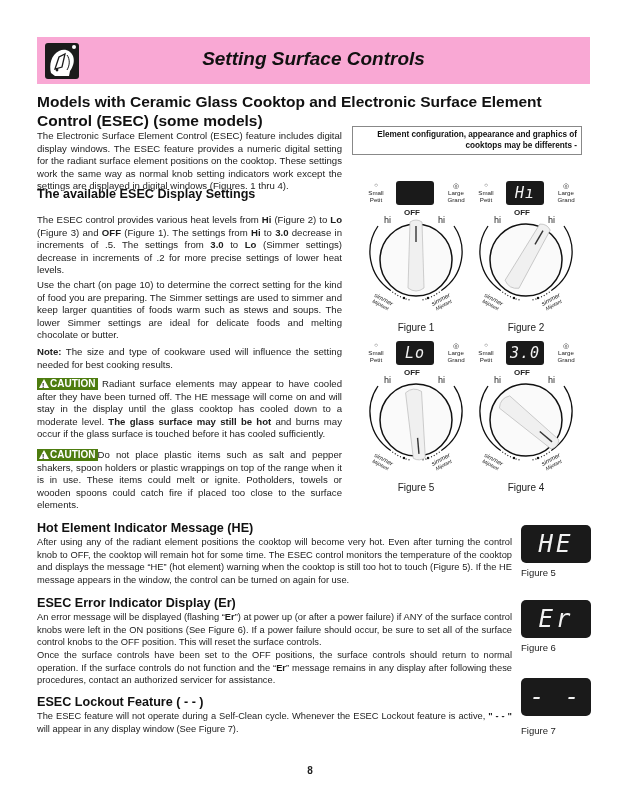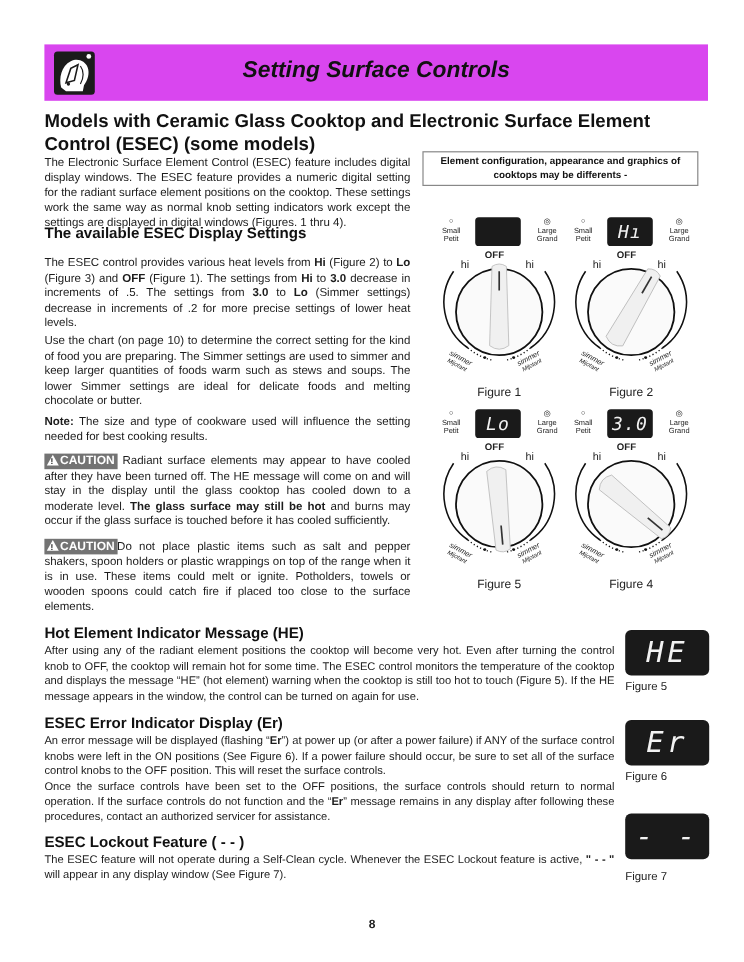--- a/index.html
+++ b/index.html
@@ -1,33 +1,33 @@
 <!DOCTYPE html>
 <html><head>
 <meta charset="utf-8">
 <style>
   * { box-sizing: border-box; margin: 0; padding: 0; }
   html, body { width: 620px; height: 802px; background: #ffffff; overflow: hidden; }
   body { position: relative; font-family: "Liberation Sans", sans-serif; color: #1a1a1a; }
 
-  .header-bar { position: absolute; left: 37px; top: 37px; width: 553px; height: 47px; background: #d946ef; }
+  .header-bar { position: absolute; left: 37px; top: 37px; width: 553px; height: 47px; background: #f9a8d4; }
   .header-icon { position: absolute; left: 8px; top: 6px; width: 34px; height: 36px; background: #1b1b1b; border-radius: 3px; }
   .header-title { position: absolute; left: 0; right: 0; top: 11px; text-align: center; font-size: 19px; font-weight: bold; font-style: italic; color: #111; }
 
   .section-title { position: absolute; left: 37px; top: 92px; width: 560px; font-size: 15.5px; font-weight: bold; line-height: 19px; color: #111; }
 
   .body-text { position: absolute; font-size: 9.6px; line-height: 12.6px; color: #1c1c1c; text-align: justify; }
   .body-text b { font-weight: bold; }
   .sub-title { position: absolute; font-size: 12.6px; font-weight: bold; color: #111; }
 
-  .caution { display: inline-block; background: #737373; color: #fff; font-weight: bold; font-size: 10px; padding: 0 2px; line-height: 12px; }
+  .caution { display: inline-block; background: #4d7c0f; color: #fff; font-weight: bold; font-size: 10px; padding: 0 2px; line-height: 12px; }
   .caution-tri { display: inline-block; width: 0; height: 0; border-left: 5px solid transparent; border-right: 5px solid transparent; border-bottom: 9px solid #fff; position: relative; top: 1px; margin-right: 1px; }
   .caution-tri::after { content: "!"; position: absolute; left: -2px; top: 1px; font-size: 7px; color: #111; font-weight: bold; }
 
-  .note-box { position: absolute; left: 352px; top: 126px; width: 230px; border: 1px solid #888; padding: 3px 4px; text-align: center; font-size: 8.2px; font-weight: bold; line-height: 10.5px; color: #111; }
+  .note-box { position: absolute; left: 352px; top: 126px; width: 230px; border: 1px solid #888; padding: 3px 4px; text-align: right; font-size: 8.2px; font-weight: bold; line-height: 10.5px; color: #111; }
 
   .fig { position: absolute; width: 112px; height: 155px; }
   .fig svg { position: absolute; left: 0; top: 0; }
   .fig-caption { position: absolute; left: 0; width: 112px; bottom: 0; text-align: center; font-size: 10px; color: #222; }
   .fig-display { position: absolute; left: 36px; top: 3px; width: 38px; height: 24px; background: #1a1a1a; border-radius: 3px; color: #f2f2f2; font-family: "DejaVu Sans Mono", monospace; font-style: italic; font-size: 15px; text-align: center; line-height: 24px; letter-spacing: 1px; }
   .lbl { position: absolute; font-size: 6.2px; line-height: 7px; text-align: center; color: #222; }
   .lbl-off { position: absolute; left: 44px; top: 30px; font-size: 8px; font-weight: bold; color: #222; }
   .lbl-hi { position: absolute; font-size: 9px; color: #222; }
 
   .small-fig { position: absolute; left: 521px; width: 70px; }

